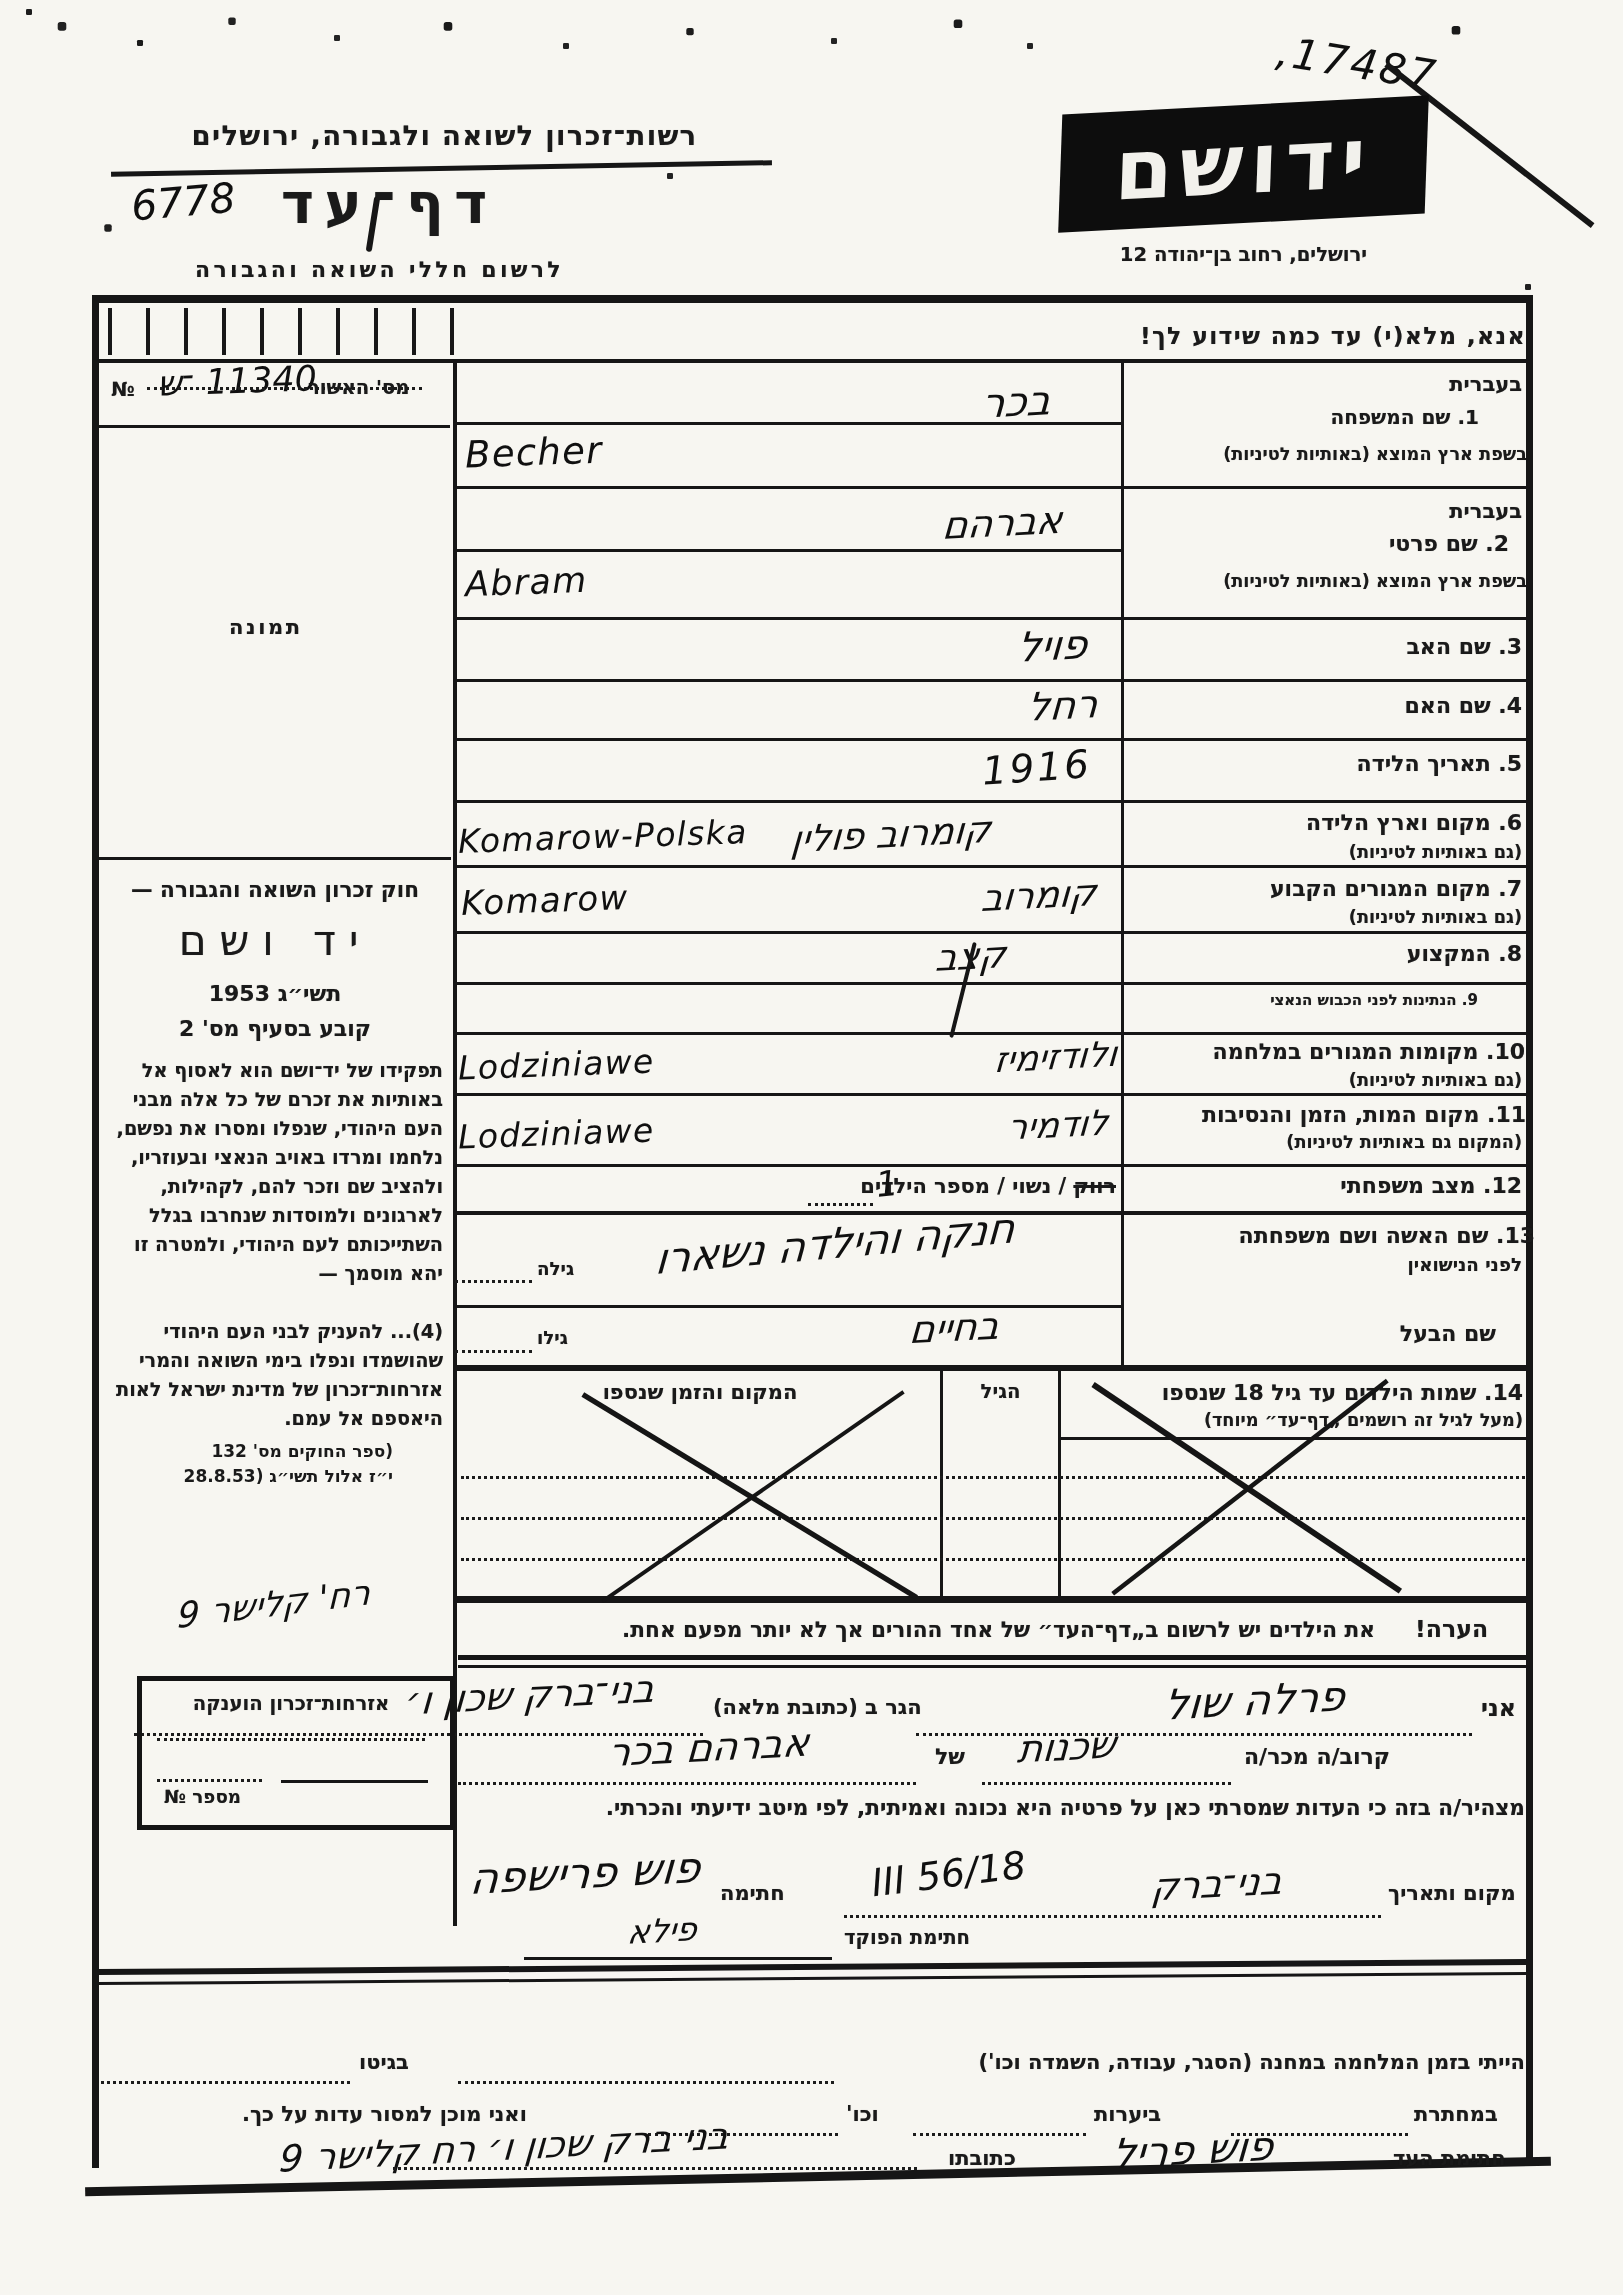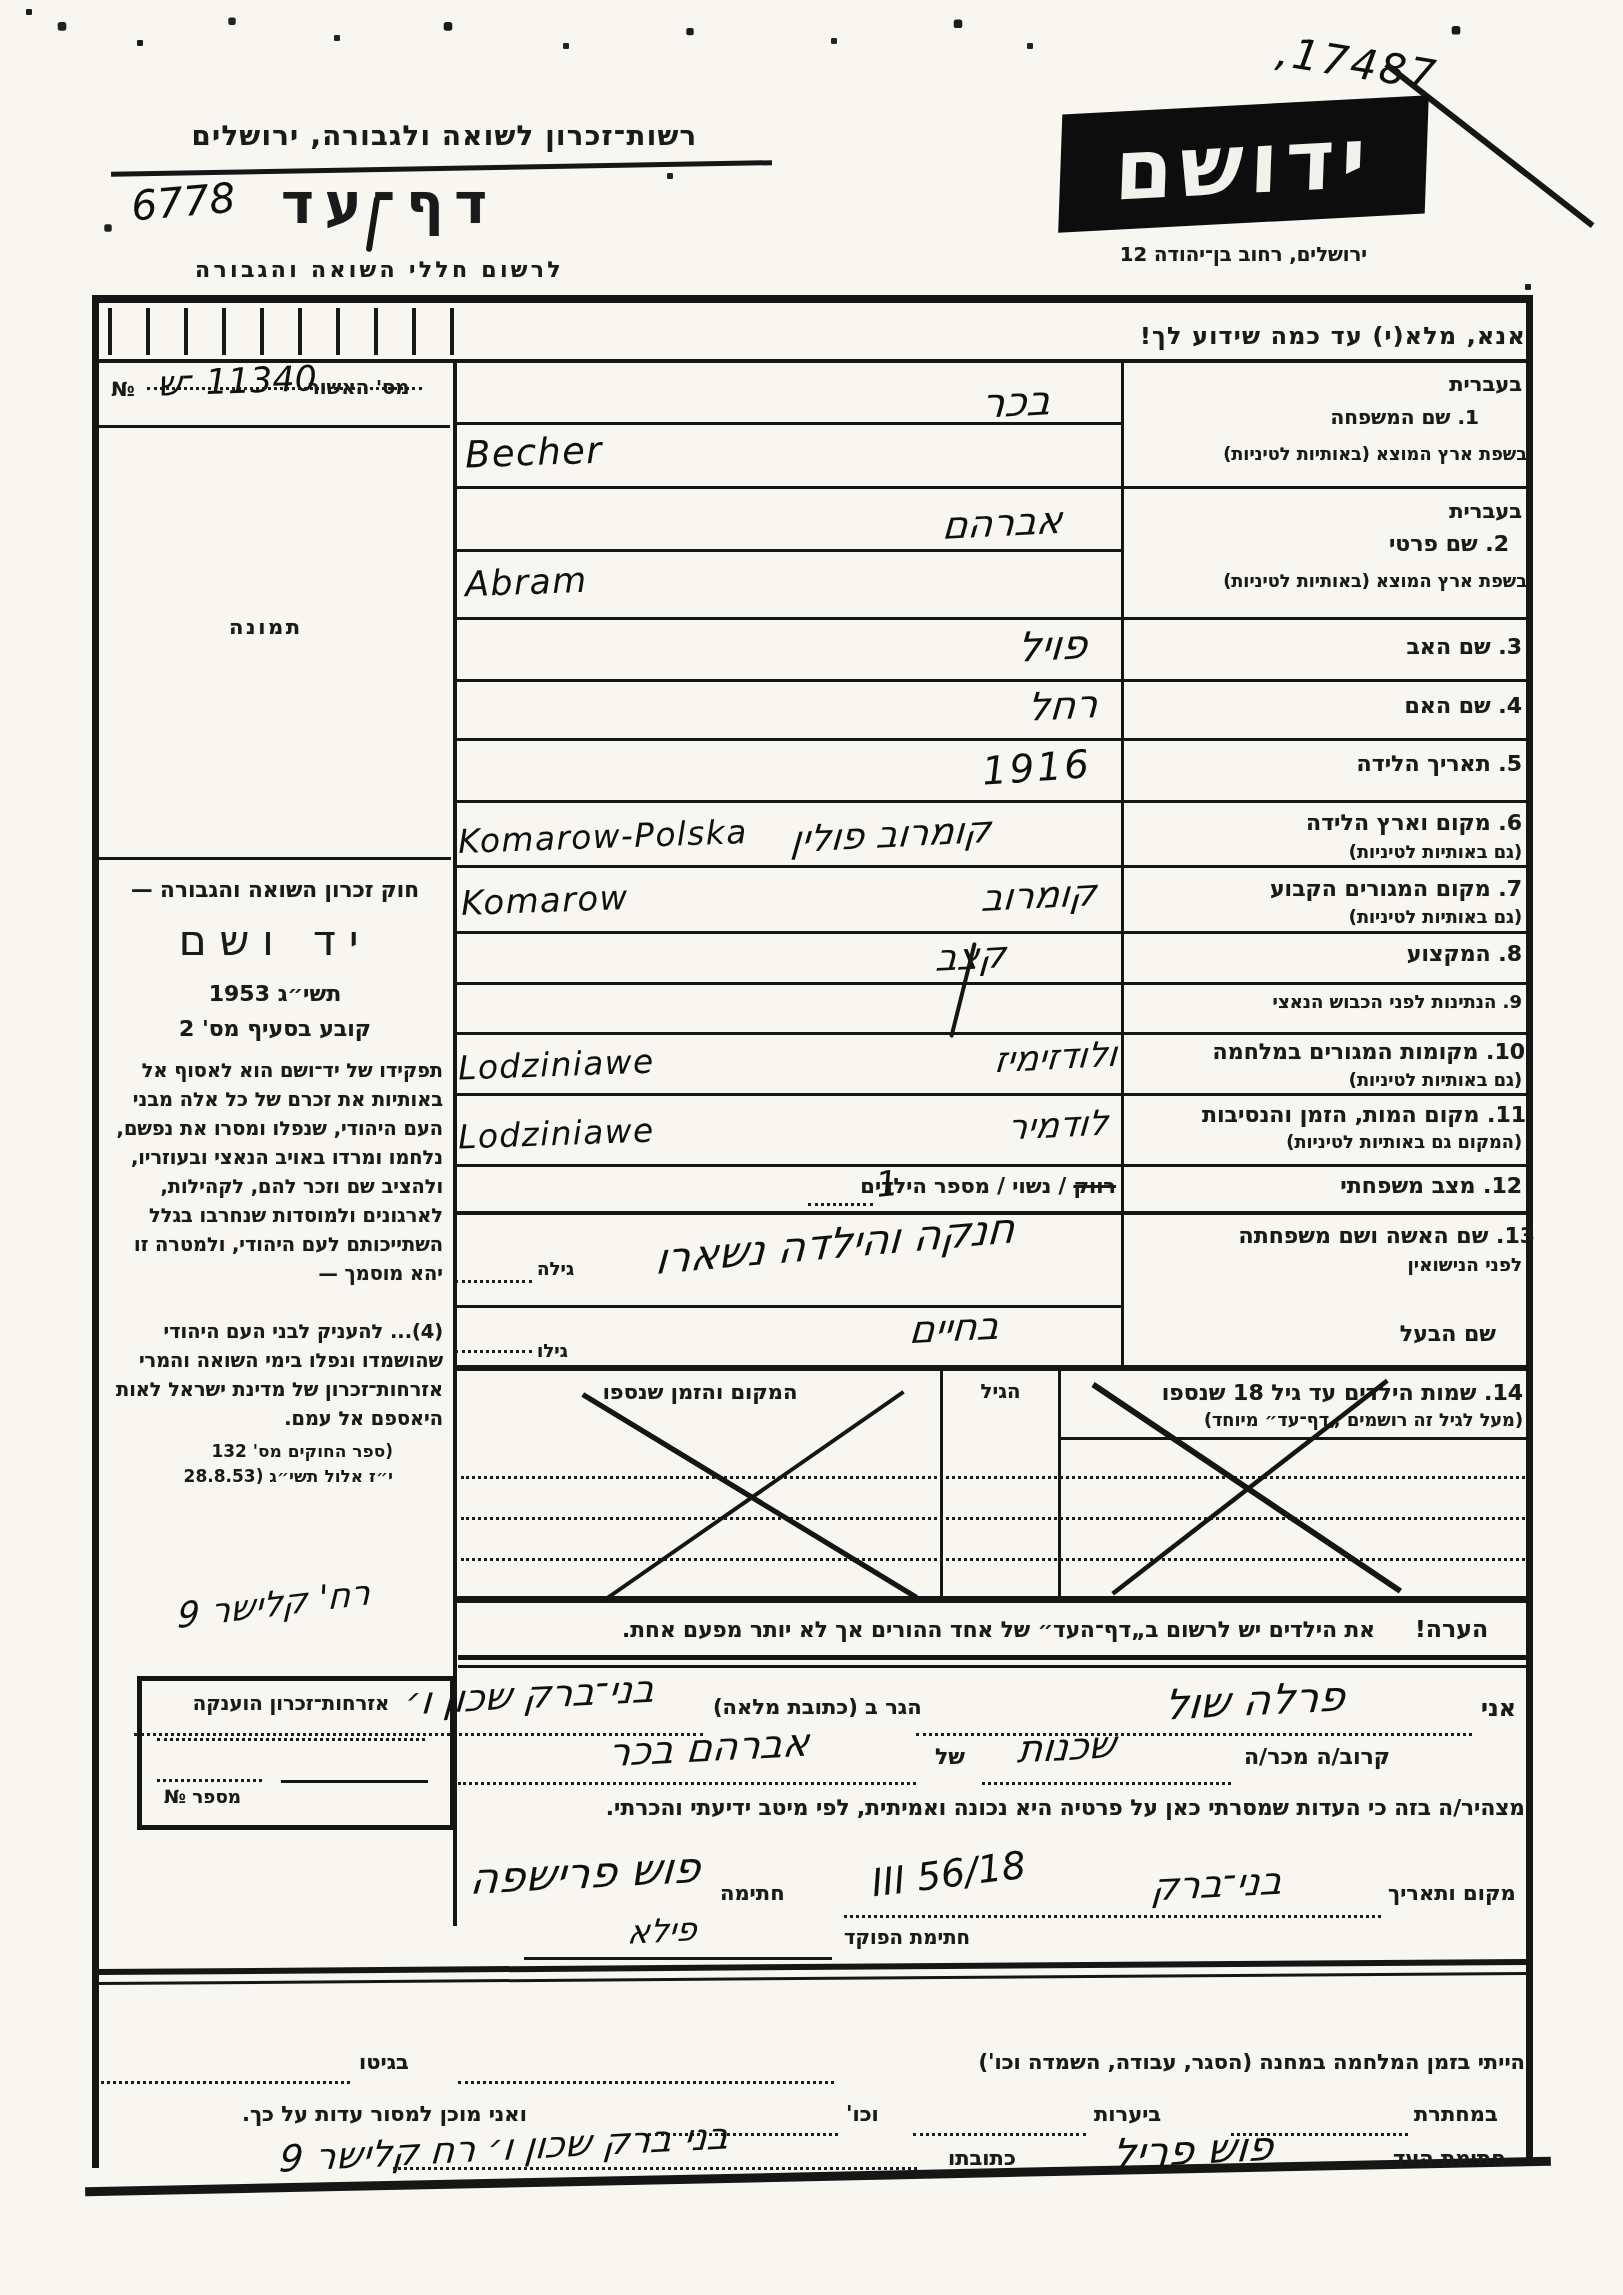--- a/index.html
+++ b/index.html
@@ -102,21 +102,21 @@
   <div class="t p r" style="left:1129px;top:693px;width:393px;font-size:22px;">4. שם האם</div>
   <div class="t p r" style="left:1129px;top:751px;width:393px;font-size:22px;">5. תאריך הלידה</div>
 
   <div class="t p r" style="left:1129px;top:810px;width:393px;font-size:22px;">6. מקום וארץ הלידה</div>
   <div class="t p r" style="left:1129px;top:842px;width:393px;font-size:17.7px;">(גם באותיות לטיניות)</div>
 
   <div class="t p r" style="left:1116px;top:876px;width:406px;font-size:22px;">7. מקום המגורים הקבוע</div>
   <div class="t p r" style="left:1129px;top:907px;width:393px;font-size:17.7px;">(גם באותיות לטיניות)</div>
 
   <div class="t p r" style="left:1129px;top:941px;width:393px;font-size:22px;">8. המקצוע</div>
-  <div class="t p r" style="left:1090px;top:991px;width:432px;font-size:18px;">9. הנתינות לפני הכבוש הנאצי</div>
+  <div class="t p r" style="left:1046px;top:991px;width:432px;font-size:15px;">9. הנתינות לפני הכבוש הנאצי</div>
 
   <div class="t p r" style="left:1106px;top:1039px;width:419px;font-size:22px;">10. מקומות המגורים במלחמה</div>
   <div class="t p r" style="left:1129px;top:1070px;width:393px;font-size:17.7px;">(גם באותיות לטיניות)</div>
 
   <div class="t p r" style="left:1087px;top:1102px;width:439px;font-size:22px;">11. מקום המות, הזמן והנסיבות</div>
   <div class="t p r" style="left:1129px;top:1132px;width:393px;font-size:17.7px;">(המקום גם באותיות לטיניות)</div>
 
   <div class="t p r" style="left:1129px;top:1173px;width:393px;font-size:22px;">12. מצב משפחתי</div>
 
   <div class="t p r" style="left:1129px;top:1223px;width:406px;font-size:22px;">13. שם האשה ושם משפחתה</div>
@@ -154,21 +154,21 @@
     <span class="strike">רווק</span><span> / נשוי / מספר הילדים</span>
   </div>
   <div class="hw" style="left:876px;top:1164px;font-size:35px;transform:rotate(-6deg);">1</div>
   <div class="dot" style="left:808px;top:1203px;width:65px;"></div>
 
   <div class="hw skew" style="left:655px;top:1219px;font-size:42px;transform:rotate(-5deg) skewX(-10deg);">חנקה והילדה נשארו</div>
   <div class="hw skew" style="left:910px;top:1306px;font-size:38px;">בחיים</div>
   <div class="dot" style="left:455px;top:1280px;width:77px;"></div>
   <div class="t p" style="left:537px;top:1258px;font-size:18.3px;">גילה</div>
   <div class="dot" style="left:455px;top:1350px;width:77px;"></div>
-  <div class="t p" style="left:537px;top:1327px;font-size:18.3px;margin-top:13px;">גילו</div>
+  <div class="t p" style="left:537px;top:1327px;font-size:18.3px;">גילו</div>
 
   <div class="ln" style="left:940px;top:1371px;width:2.6px;height:226px;"></div>
   <div class="ln" style="left:1058px;top:1371px;width:2.6px;height:226px;"></div>
   <div class="t p r" style="left:1073px;top:1380px;width:450px;font-size:22px;">14. שמות הילדים עד גיל 18 שנספו</div>
   <div class="t p r" style="left:1073px;top:1410px;width:450px;font-size:17.7px;">(מעל לגיל זה רושמים „דף־עד״ מיוחד)</div>
   <div class="ln" style="left:1061px;top:1437px;width:465px;height:2.6px;"></div>
   <div class="t p c" style="left:943px;top:1380px;width:115px;font-size:19.6px;">הגיל</div>
   <div class="t p c" style="left:471px;top:1380px;width:458px;font-size:21px;">המקום והזמן שנספו</div>
 
   <div class="dot" style="left:461px;top:1476px;width:1064px;"></div>

